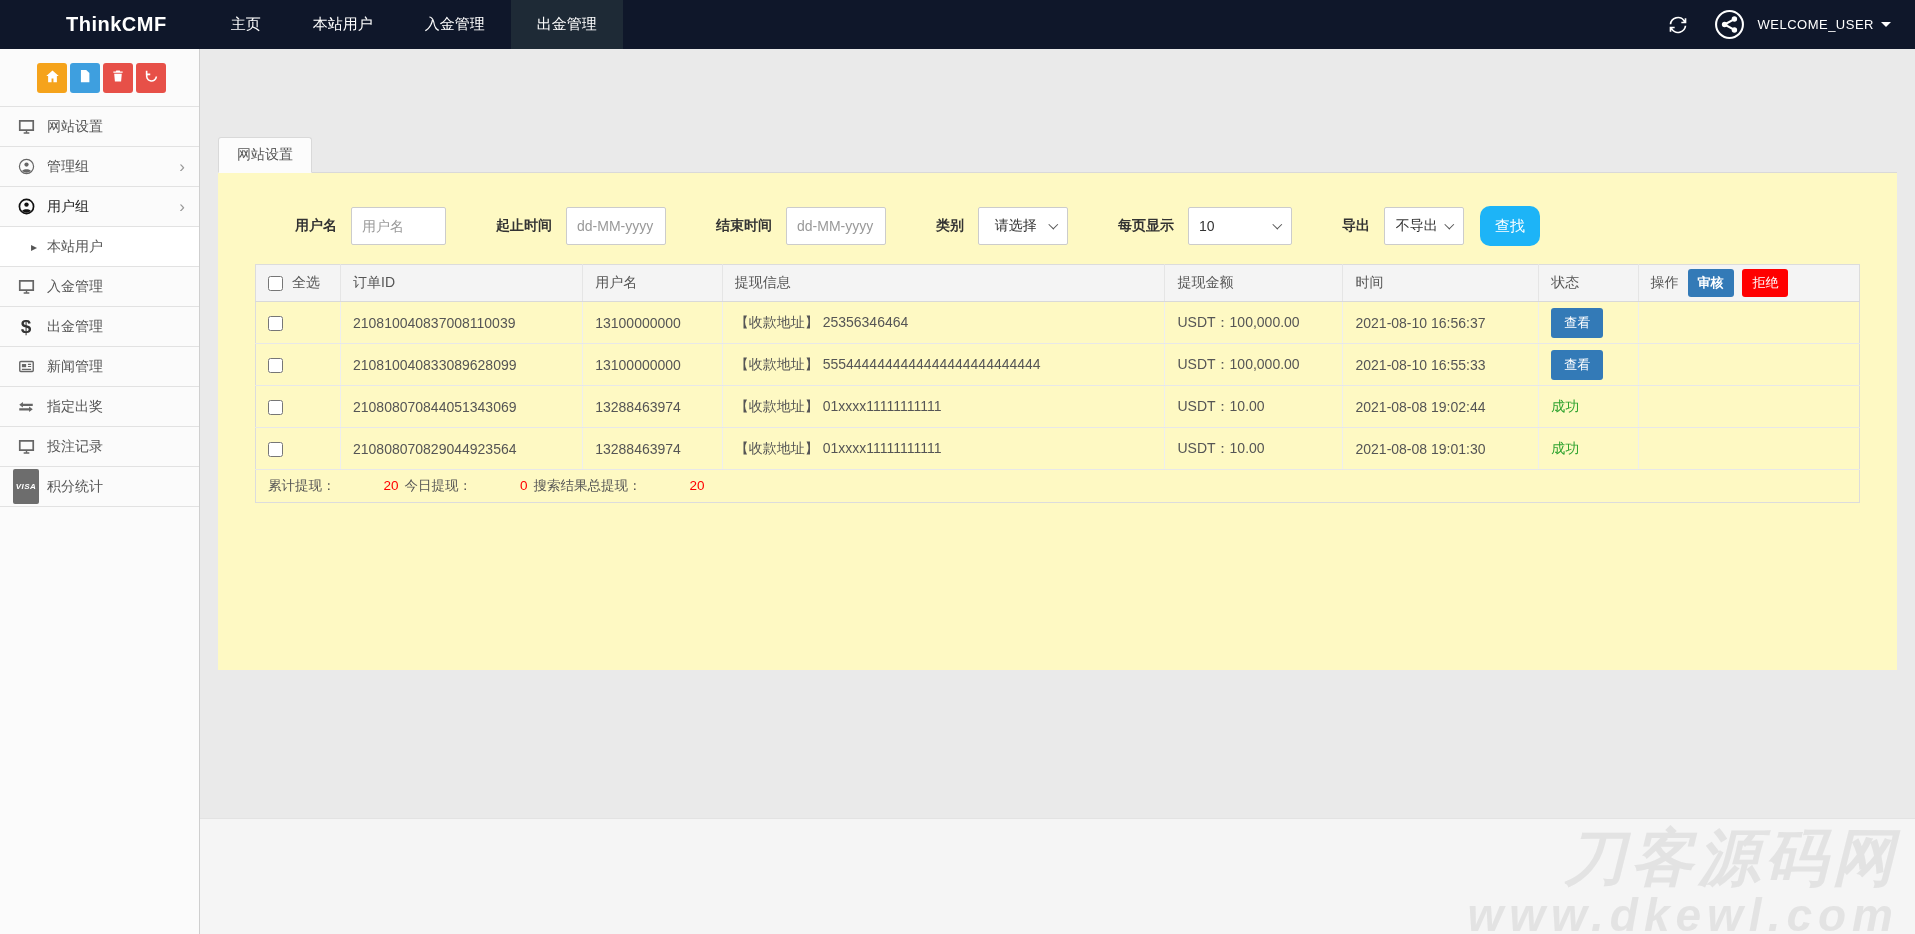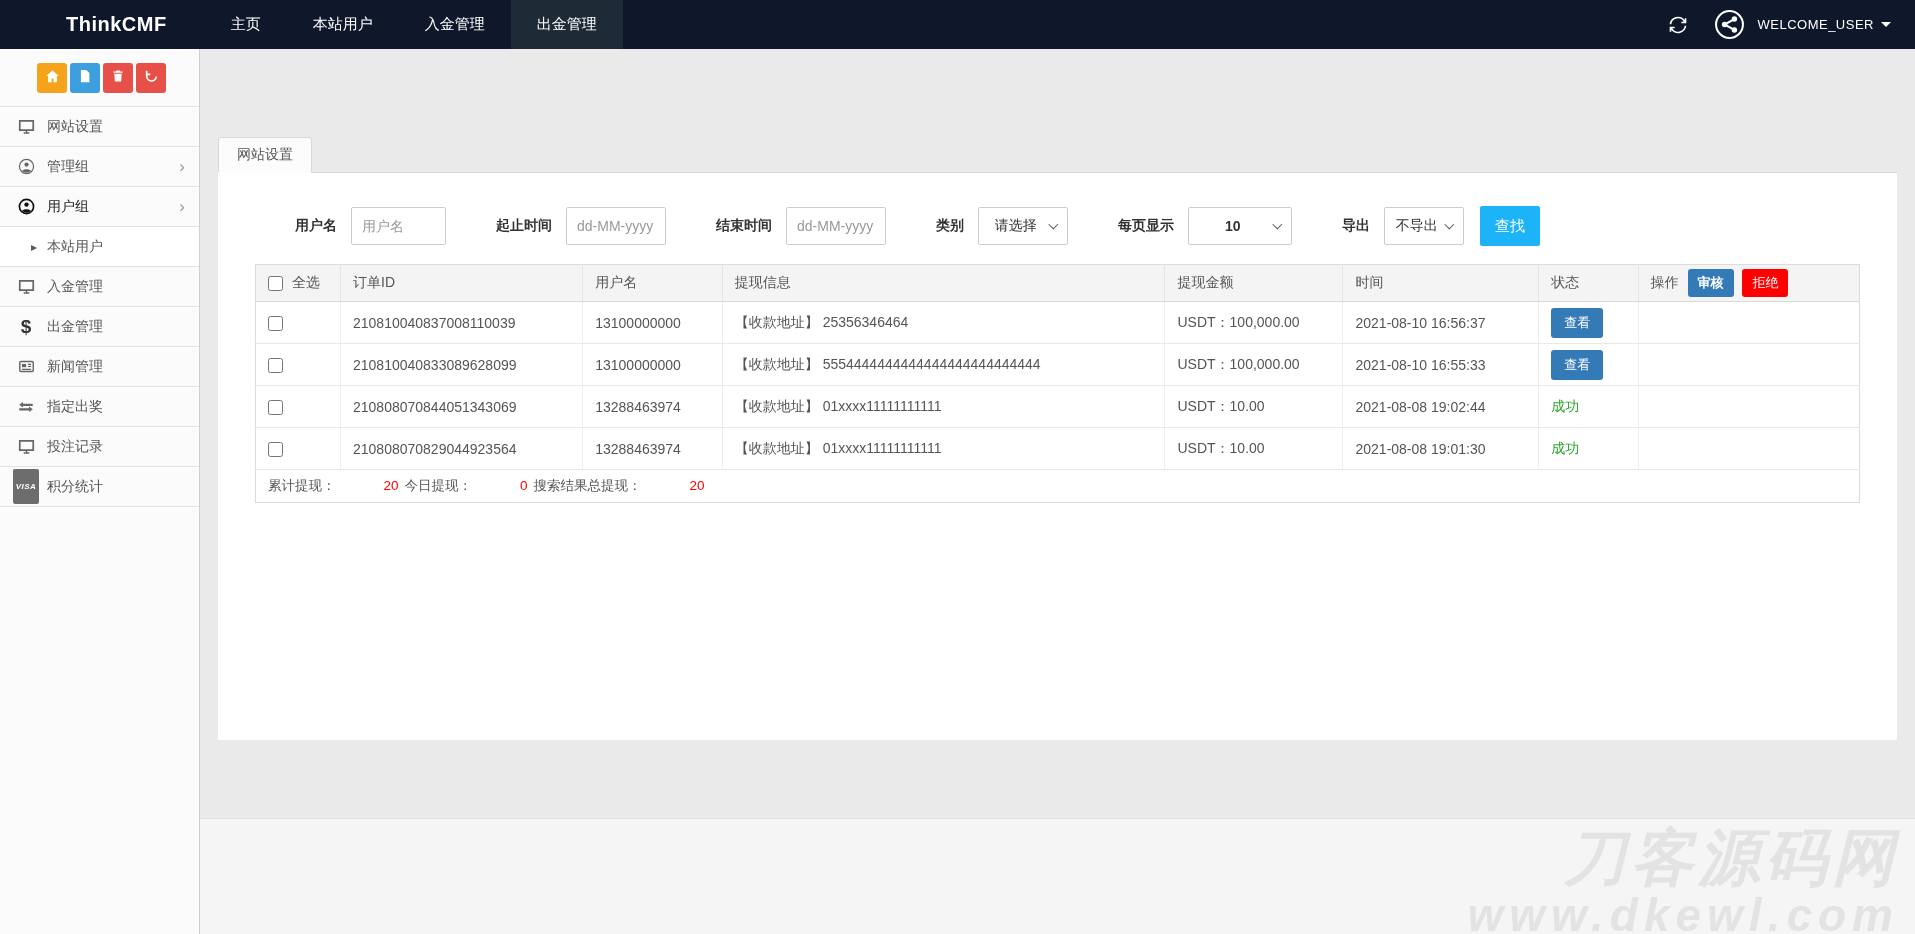--- a/index.html
+++ b/index.html
@@ -43,39 +43,39 @@
   .caret-right-glyph { font-size:12px; }
   .visa-badge { background:#6d6d6d; color:#fff; font-size:8px; font-weight:bold; font-style:italic;
     padding:13px 3px; border-radius:2px; letter-spacing:.5px; }
 
   
   .content { padding:88px 18px 0 18px; }
   .tabbar { border-bottom:1px solid #d9d9d9; padding-left:0; }
   .tab { display:inline-block; padding:8px 18px; background:#fcfcfc; border:1px solid #d9d9d9;
     border-bottom:1px solid #fcfcfc; margin-bottom:-1px; border-radius:3px 3px 0 0;
     font-size:14px; color:#555; cursor:pointer; }
-  .card-body { background:#ffffff; height:567px; padding:27px 37px 0; }
+  .card-body { background:#fef9c3; height:497px; padding:27px 37px 0; }
 
   
   .filter-row { display:flex; align-items:center; margin:6px 0 18px 40px; }
   .fgroup { display:flex; align-items:center; margin-right:50px; }
   .fgroup.last { margin-right:16px; }
   .flabel { font-size:14px; font-weight:bold; color:#333; margin-right:14px; white-space:nowrap; }
   .tinput { height:38px; border:1px solid #ccc; border-radius:2px; padding:0 10px; font-size:14px;
     color:#333; font-family:inherit; }
   .tinput::placeholder { color:#999; }
   .w95 { width:95px; } .w100 { width:100px; }
   .fselect { height:38px; border:1px solid #ccc; border-radius:2px; background:#fff; display:flex;
     align-items:center; padding:0 10px; font-size:14px; color:#333; cursor:pointer; }
   .fselect .val { flex:1; text-align:center; }
-  .fselect.left .val { text-align:center;font-weight:bold; }
+  .fselect.left .val { text-align:left; }
   .sel-caret { border:solid #555; border-width:0 1.6px 1.6px 0; padding:2.8px;
     transform:rotate(45deg); margin-left:8px; margin-top:-3px; }
   .w90 { width:90px; } .w104 { width:104px; } .w80 { width:80px; }
-  .search-btn { height:40px; width:60px; background:#1db4f7; color:#fff; border:none; border-radius:2px;
+  .search-btn { height:40px; width:60px; background:#1db4f7; color:#fff; border:none; border-radius:10px;
     font-size:15px; cursor:pointer; font-family:inherit; }
 
   
   table.grid { width:100%; border-collapse:collapse; border:1px solid #dcdcdc; font-size:14px; }
   .grid th { background:#f4f4f4; font-weight:normal; color:#555; text-align:left; height:37px;
     padding:0 12px; border-bottom:1px solid #d9d9d9; border-left:1px solid #e5e5e5; white-space:nowrap; }
   .grid th:first-child, .grid td:first-child { border-left:none; }
   .grid td { height:42px; padding:0 12px; color:#555; border-bottom:1px solid #e8e8e8;
     border-left:1px solid #eee; white-space:nowrap; }
   .grid input[type=checkbox] { width:15px; height:15px; vertical-align:middle; }

